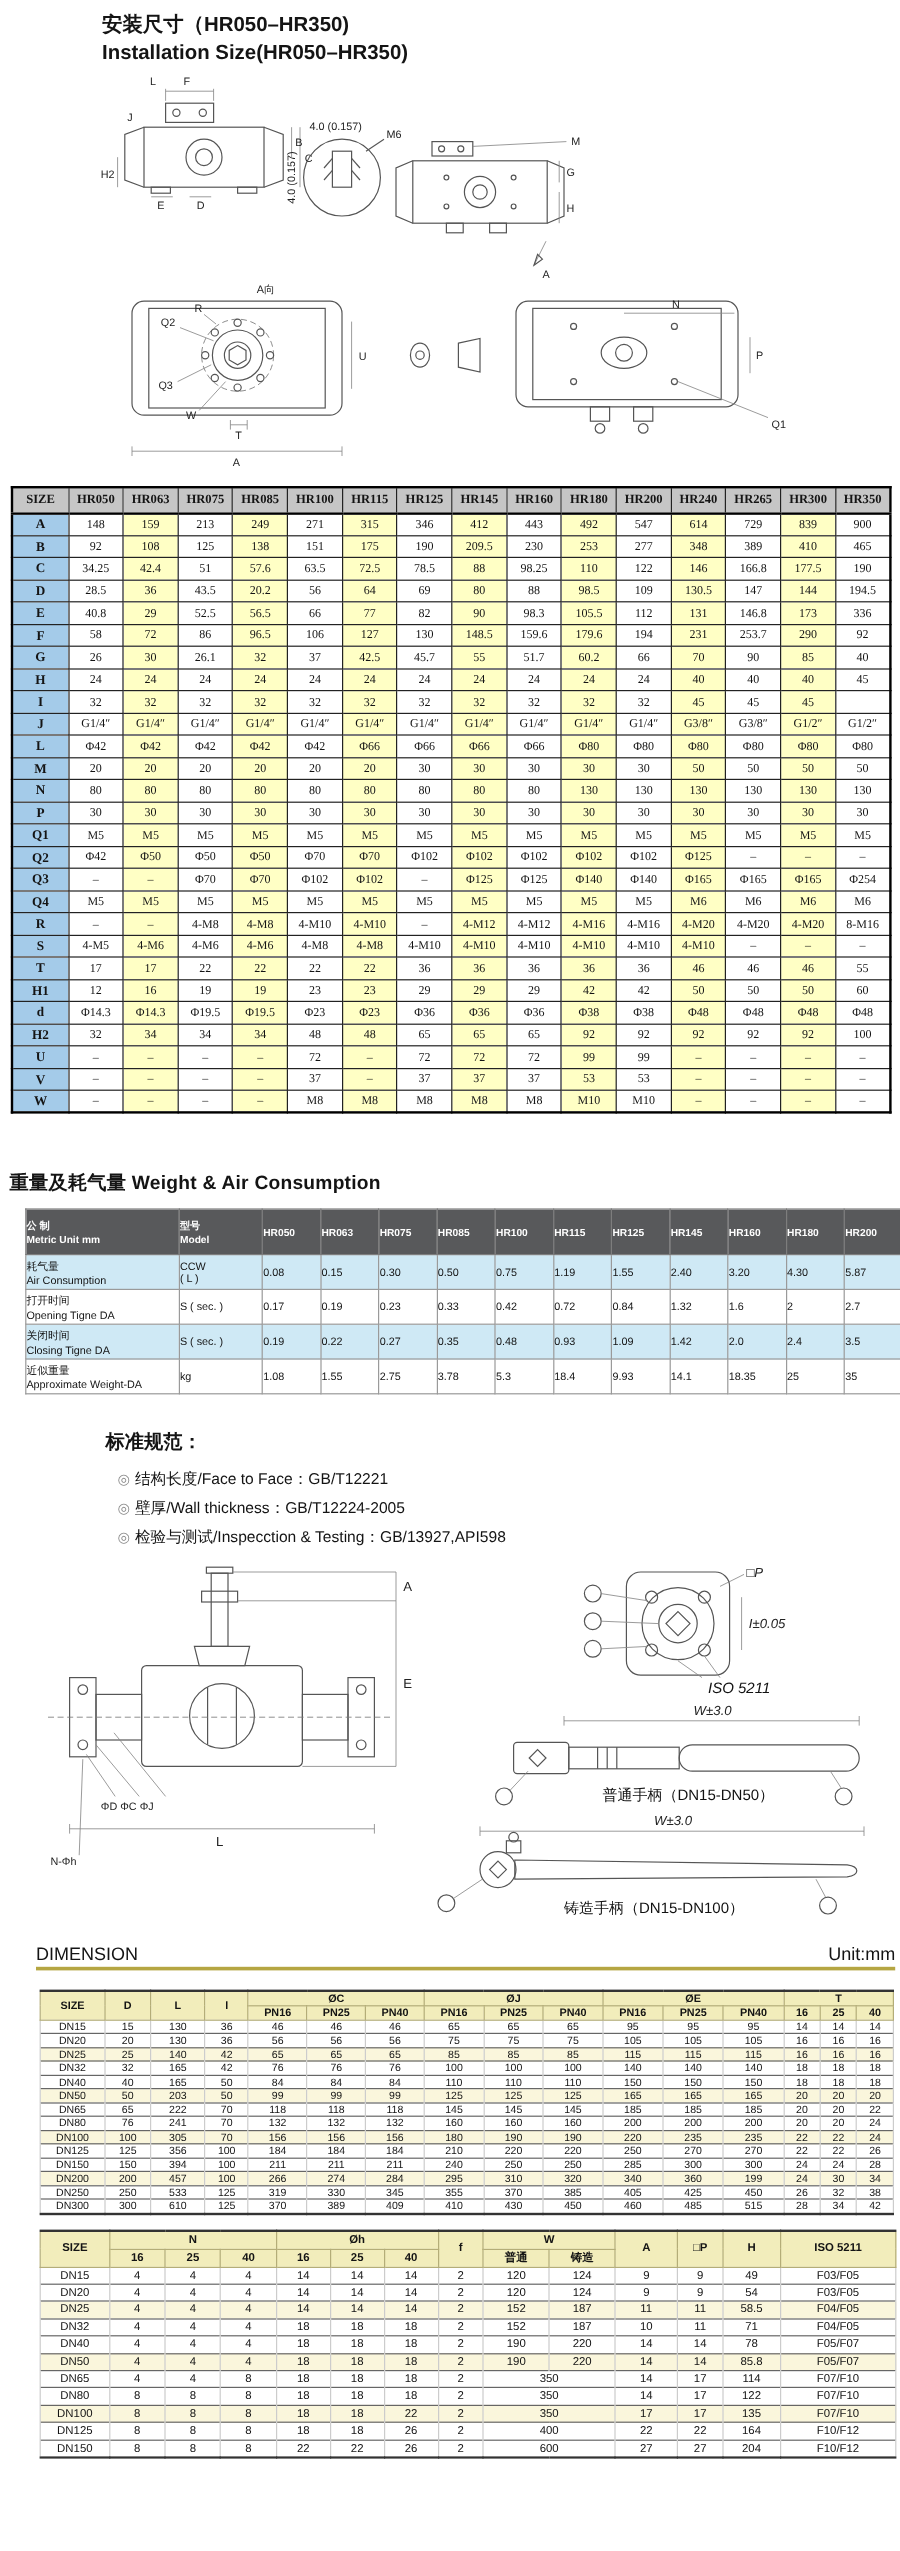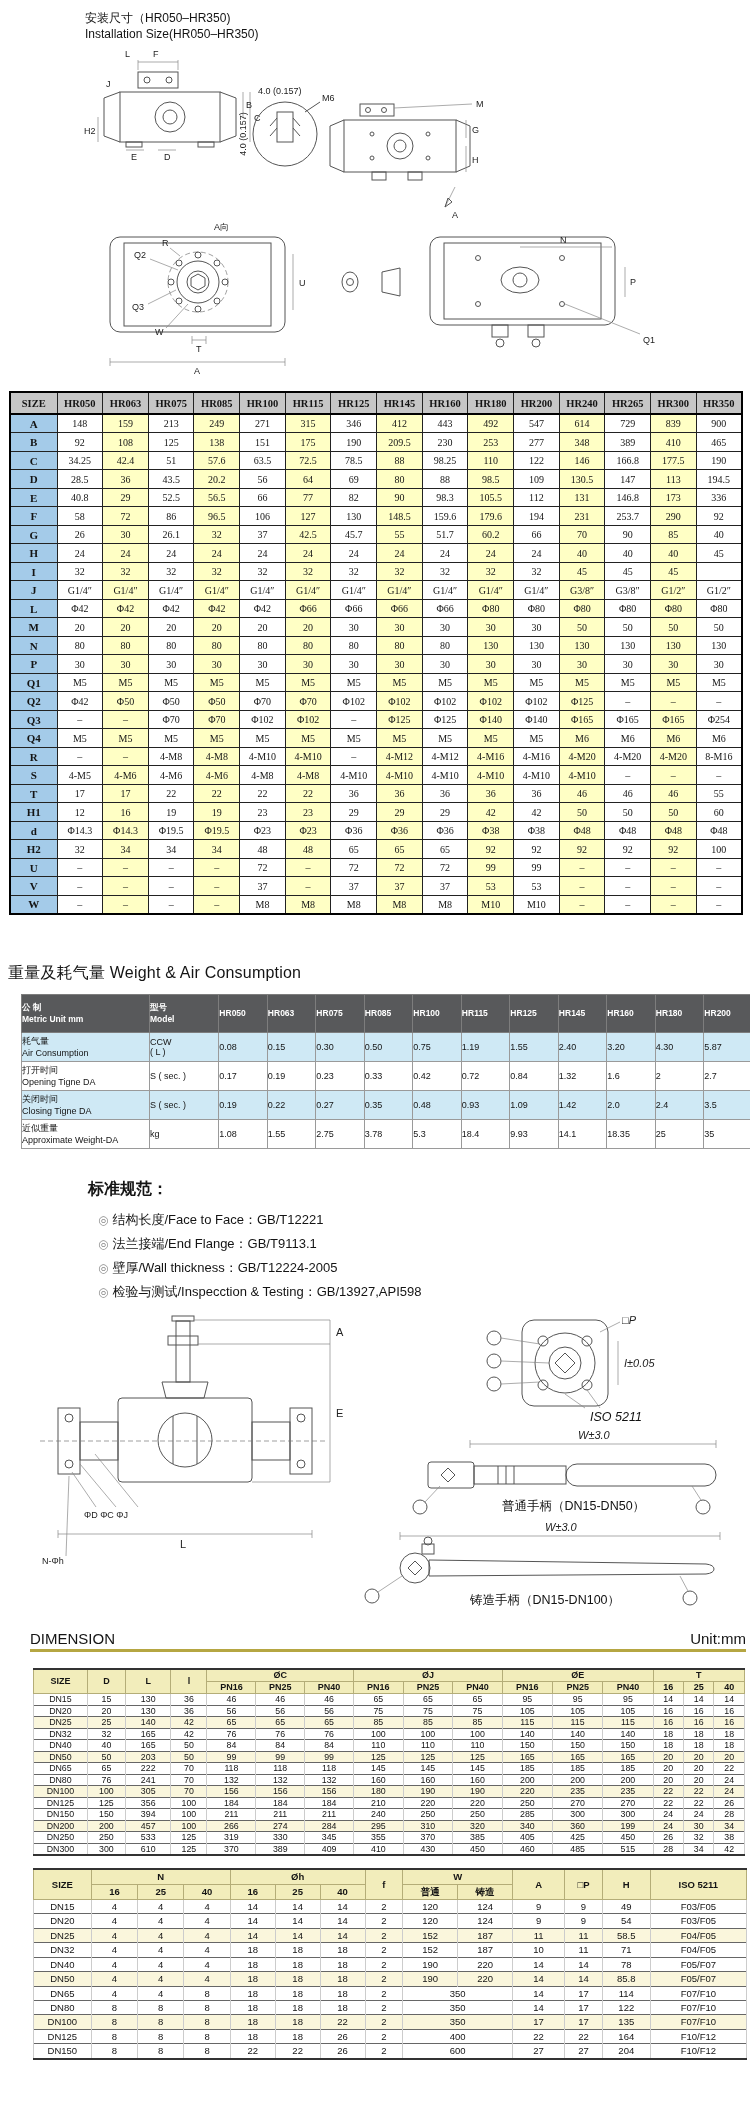--- a/index.html
+++ b/index.html
@@ -1,39 +1,39 @@
 <!DOCTYPE html>
 <html style="--header-gray: #c6c6c6; --label-blue: #a4cbe9; --cell-yellow: #ffffc5; --dark-header: #58595b; --row-blue: #cfe9f5; --dim-header: #f2edbb; --dim-row-tint: #faf6dc;"><head>
 <meta charset="utf-8">
 <style>
   *{box-sizing:border-box}
   html,body{margin:0;padding:0}
   body{width:750px;background:#fff;color:#141414;font-family:"Liberation Sans","DejaVu Sans",sans-serif}
-  .title{margin:10px 0 0 85px;font-size:12px;font-weight:normal;line-height:1.35}
+  .title{margin:10px 0 0 85px;font-size:17px;font-weight:bold;line-height:1.35}
   svg{display:block}
   svg .ln{stroke:#555;fill:none;stroke-width:1}
   svg .thin{stroke:#888;fill:none;stroke-width:0.7}
   svg .dash{stroke:#777;fill:none;stroke-width:0.7;stroke-dasharray:5 3}
   svg text{font-family:"Liberation Sans","DejaVu Sans",sans-serif}
   .dlab{font-size:11px;fill:#222}
   .dsm{font-size:9px;fill:#222}
   .dital{font-style:italic}
   .dcap{font-size:12.5px;fill:#111}
 
   
   #install-table{width:734px;margin:4px 0 0 9px;border-collapse:collapse;table-layout:fixed;
     font-family:"Liberation Serif","DejaVu Serif",serif;font-size:10px;text-align:center;border:2px solid #000}
   #install-table th,#install-table td{border:1px solid #222;padding:0;height:18.5px;overflow:hidden;white-space:nowrap}
   #install-table th{background:var(--header-gray,#c6c6c6);font-size:10.5px;height:22px;border-bottom:2px solid #000}
   #install-table th:first-child{width:47px}
   #install-table td:nth-child(odd){background:var(--cell-yellow,#ffffc5)}
   #install-table td.lbl{background:var(--label-blue,#a4cbe9);font-weight:bold;font-size:11px}
 
   
-  .sec-title{margin:48px 0 10px 8px;font-size:16px;font-weight:normal;letter-spacing:.2px}
+  .sec-title{margin:48px 0 10px 8px;font-size:16px;font-weight:bold;letter-spacing:.2px}
   #weight-table{width:732px;margin:0 0 0 21px;border-collapse:collapse;table-layout:fixed;font-size:9px;text-align:left}
   #weight-table th{background:var(--dark-header,#58595b);color:#fff;font-size:8.5px;font-weight:bold;height:38px;border:1px solid #7d7d7d;padding:0}
   #weight-table th:nth-child(1){width:17.5%}
   #weight-table th:nth-child(2){width:9.5%}
   #weight-table td{border:1px solid #9a9a9a;height:29px;padding:0}
   #weight-table tr.blue td{background:var(--row-blue,#cfe9f5)}
   .pre{white-space:pre-line}
 
   
   .std{margin:30px 16px 0 88px}
@@ -310,21 +310,21 @@
           <td>20.2</td>
           <td>56</td>
           <td>64</td>
           <td>69</td>
           <td>80</td>
           <td>88</td>
           <td>98.5</td>
           <td>109</td>
           <td>130.5</td>
           <td>147</td>
-          <td>113</td>
+          <td>144</td>
           <td>194.5</td>
         </tr>
         <tr>
           <td class="lbl">E</td>
           <td>40.8</td>
           <td>29</td>
           <td>52.5</td>
           <td>56.5</td>
           <td>66</td>
           <td>77</td>
@@ -824,21 +824,20 @@
           <td>25</td>
           <td>35</td>
         </tr>
       </tbody>
     </table>
 
   <div class="std">
     <h3>标准规范：</h3>
     <ul id="standards-list">
         <li><span class="bullet">◎</span><span>结构长度/Face to Face：GB/T12221</span></li>
-        <li><span class="bullet">◎</span><span>法兰接端/End Flange：GB/T9113.1</span></li>
         <li><span class="bullet">◎</span><span>壁厚/Wall thickness：GB/T12224-2005</span></li>
         <li><span class="bullet">◎</span><span>检验与测试/Inspecction &amp; Testing：GB/13927,API598</span></li>
       </ul>
   </div>
 
   <svg width="750" height="310" viewBox="0 0 750 310">
     <g class="ln">
       <rect x="172" y="12" width="22" height="5"></rect>
       <rect x="176" y="17" width="14" height="61"></rect>
       <rect x="168" y="32" width="30" height="9"></rect>

